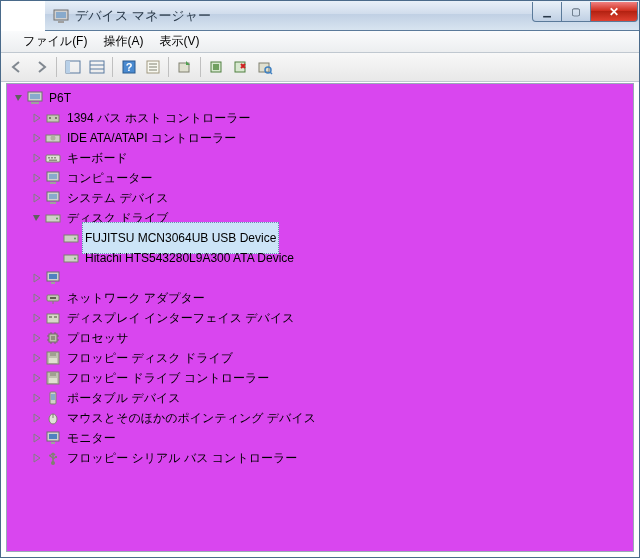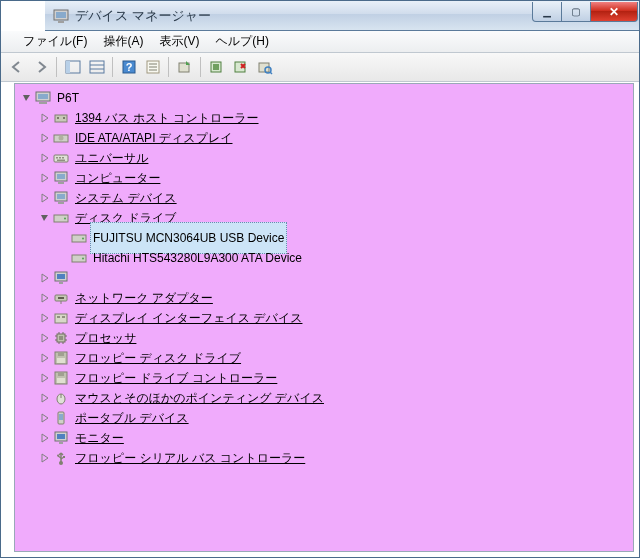--- a/index.html
+++ b/index.html
@@ -17,36 +17,36 @@
   .win-glyph { font-size: 10px; color: #2a3a4a; }
   .close .win-glyph { color: #fff; font-weight: bold; font-size: 12px; }
   
   .menubar { height: 22px; background: linear-gradient(to bottom, #fafbfc, #eceef0); border-bottom: 1px solid #c0c8d0; display: flex; align-items: center; padding-left: 14px; }
   .menu-item { padding: 2px 8px; cursor: default; }
   
   .toolbar { height: 29px; background: linear-gradient(to bottom, #f8f8f8, #e8e8e8); border-bottom: 1px solid #c0c8d0; display: flex; align-items: center; padding-left: 4px; gap: 1px; }
   .tb-btn { width: 23px; height: 23px; display: flex; align-items: center; justify-content: center; border: 1px solid transparent; }
   .tb-sep { width: 1px; height: 20px; background: #c0c0c0; margin: 0 3px; }
   
-  .content { position: absolute; top: 82px; left: 5px; right: 5px; bottom: 5px; border: 1px solid #9aa8b8; background: #f0abfc; overflow: auto; margin-left: 8px; }
+  .content { position: absolute; top: 82px; left: 5px; right: 5px; bottom: 5px; border: 1px solid #9aa8b8; background: #d946ef; overflow: auto; }
   .content::-webkit-scrollbar { width: 17px; }
   .content::-webkit-scrollbar-track { background: #f0f0f0; border-left:1px solid #d0d0d0; }
   .content::-webkit-scrollbar-thumb { background: linear-gradient(to right,#e0e8f0,#c8d8e8); border:1px solid #a0b0c0; border-radius:2px; }
   .content::-webkit-scrollbar-button { height:17px; background:#e8ecf0; border:1px solid #c0c8d0; }
   
   .tree { padding: 4px 2px; }
   .node { display: flex; align-items: center; height: 20px; white-space: nowrap; }
   .expander { width: 12px; height: 12px; display: inline-flex; align-items: center; justify-content: center; cursor: default; flex-shrink:0; }
   .expander.spacer { visibility: hidden; }
   .node-icon { width: 16px; height: 16px; margin: 0 3px 0 2px; flex-shrink:0; }
   .node-label { padding: 1px 3px; }
   .node-label.selected { background: #cce4f7; border: 1px dotted #6a8ab0; padding: 8px 2px; }
   
   .l0 { padding-left: 4px; }
-  .l1 { padding-left: 22px; text-decoration: underline; }
+  .l1 { padding-left: 22px; }
   .l2 { padding-left: 40px; }
 </style>
 </head>
 <body>
 
 <div class="window">
 
   <div class="titlebar">
     <svg class="titlebar-icon" viewBox="0 0 16 16">
         <rect x="1" y="2" width="14" height="10" fill="#d0d0d0" stroke="#707070"></rect>
@@ -64,21 +64,20 @@
       <div class="win-btn close">
           <span class="win-glyph">✕</span>
         </div>
     </div>
   </div>
 
   <div class="menubar">
     <div class="menu-item">ファイル(F)</div>
     <div class="menu-item">操作(A)</div>
     <div class="menu-item">表示(V)</div>
-    <div class="menu-item">ヘルプ(H)</div>
   </div>
 
   <div class="toolbar">
     <div class="tb-btn">
         <svg width="16" height="16" viewBox="0 0 16 16">
           <path d="M10 3 L4 8 L10 13" fill="none" stroke="#808890" stroke-width="2"></path>
         </svg>
       </div>
     <div class="tb-btn">
         <svg width="16" height="16" viewBox="0 0 16 16">
@@ -177,37 +176,37 @@
       <div class="node l1">
         <span class="expander">
             <svg width="10" height="10" viewBox="0 0 10 10">
               <path d="M2 1 L8 5 L2 9 Z" fill="none" stroke="#808080"></path>
             </svg>
           </span>
         <svg class="node-icon" viewBox="0 0 16 16">
             <rect x="1" y="5" width="14" height="7" fill="#d0d0c8" stroke="#808070"></rect>
             <circle cx="8" cy="8" r="2.5" fill="#b0b0a0"></circle>
           </svg>
-        <span class="node-label">IDE ATA/ATAPI ディスプレイ</span>
+        <span class="node-label">IDE ATA/ATAPI コントローラー</span>
       </div>
 
       <div class="node l1">
         <span class="expander">
             <svg width="10" height="10" viewBox="0 0 10 10">
               <path d="M2 1 L8 5 L2 9 Z" fill="none" stroke="#808080"></path>
             </svg>
           </span>
         <svg class="node-icon" viewBox="0 0 16 16">
             <rect x="1" y="5" width="14" height="7" rx="1" fill="#e0e0d8" stroke="#808070"></rect>
             <rect x="3" y="7" width="2" height="1.5" fill="#909080"></rect>
             <rect x="6" y="7" width="2" height="1.5" fill="#909080"></rect>
             <rect x="9" y="7" width="2" height="1.5" fill="#909080"></rect>
             <rect x="4" y="9.5" width="8" height="1.5" fill="#909080"></rect>
           </svg>
-        <span class="node-label">ユニバーサル</span>
+        <span class="node-label">キーボード</span>
       </div>
 
       <div class="node l1">
         <span class="expander">
             <svg width="10" height="10" viewBox="0 0 10 10">
               <path d="M2 1 L8 5 L2 9 Z" fill="none" stroke="#808080"></path>
             </svg>
           </span>
         <svg class="node-icon" viewBox="0 0 16 16">
             <rect x="2" y="2" width="12" height="9" fill="#d0d0d0" stroke="#707070"></rect>
@@ -353,37 +352,37 @@
         <span class="node-label">フロッピー ドライブ コントローラー</span>
       </div>
 
       <div class="node l1">
         <span class="expander">
             <svg width="10" height="10" viewBox="0 0 10 10">
               <path d="M2 1 L8 5 L2 9 Z" fill="none" stroke="#808080"></path>
             </svg>
           </span>
         <svg class="node-icon" viewBox="0 0 16 16">
+            <rect x="5" y="2" width="6" height="12" rx="1" fill="#d0d0c8" stroke="#808070"></rect>
+            <rect x="6" y="4" width="4" height="6" fill="#88aacc"></rect>
+          </svg>
+        <span class="node-label">ポータブル デバイス</span>
+      </div>
+
+      <div class="node l1">
+        <span class="expander">
+            <svg width="10" height="10" viewBox="0 0 10 10">
+              <path d="M2 1 L8 5 L2 9 Z" fill="none" stroke="#808080"></path>
+            </svg>
+          </span>
+        <svg class="node-icon" viewBox="0 0 16 16">
             <ellipse cx="8" cy="9" rx="4" ry="5" fill="#e0e0d8" stroke="#808070"></ellipse>
             <line x1="8" y1="4" x2="8" y2="8" stroke="#808070"></line>
           </svg>
         <span class="node-label">マウスとそのほかのポインティング デバイス</span>
-      </div>
-
-      <div class="node l1">
-        <span class="expander">
-            <svg width="10" height="10" viewBox="0 0 10 10">
-              <path d="M2 1 L8 5 L2 9 Z" fill="none" stroke="#808080"></path>
-            </svg>
-          </span>
-        <svg class="node-icon" viewBox="0 0 16 16">
-            <rect x="5" y="2" width="6" height="12" rx="1" fill="#d0d0c8" stroke="#808070"></rect>
-            <rect x="6" y="4" width="4" height="6" fill="#88aacc"></rect>
-          </svg>
-        <span class="node-label">ポータブル デバイス</span>
       </div>
 
       <div class="node l1">
         <span class="expander">
             <svg width="10" height="10" viewBox="0 0 10 10">
               <path d="M2 1 L8 5 L2 9 Z" fill="none" stroke="#808080"></path>
             </svg>
           </span>
         <svg class="node-icon" viewBox="0 0 16 16">
             <rect x="2" y="2" width="12" height="9" fill="#d0d0d0" stroke="#707070"></rect>

